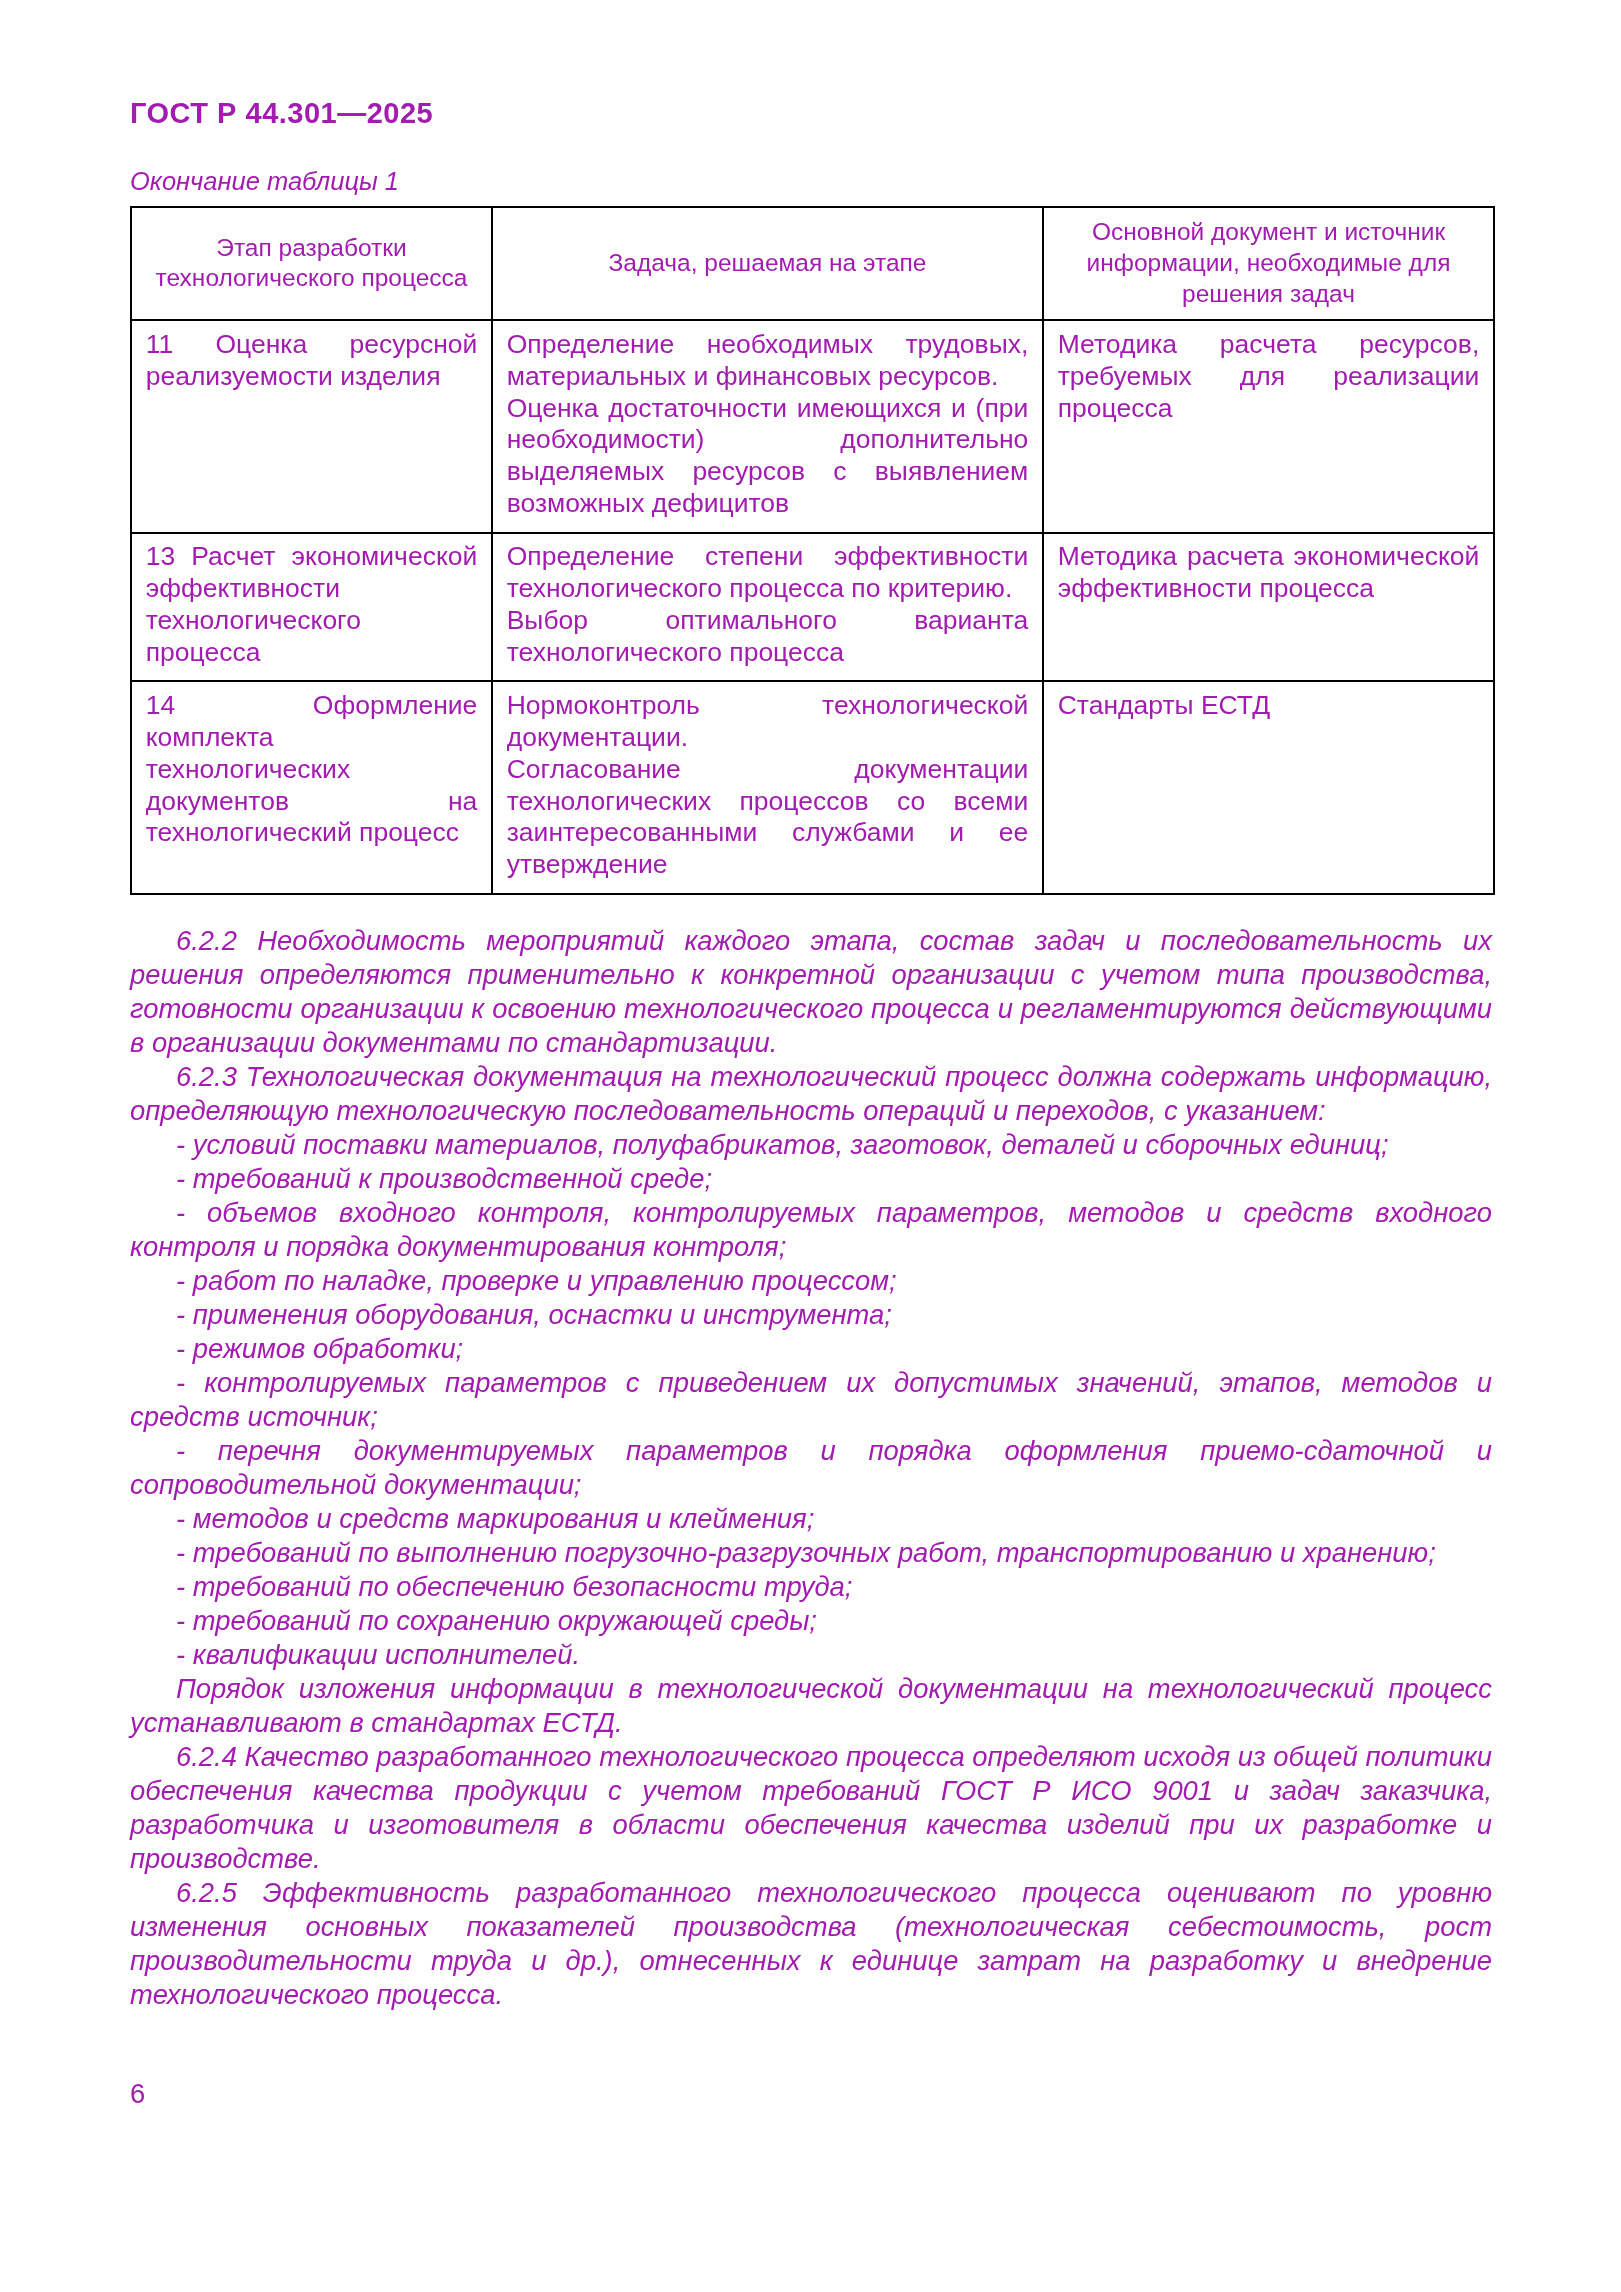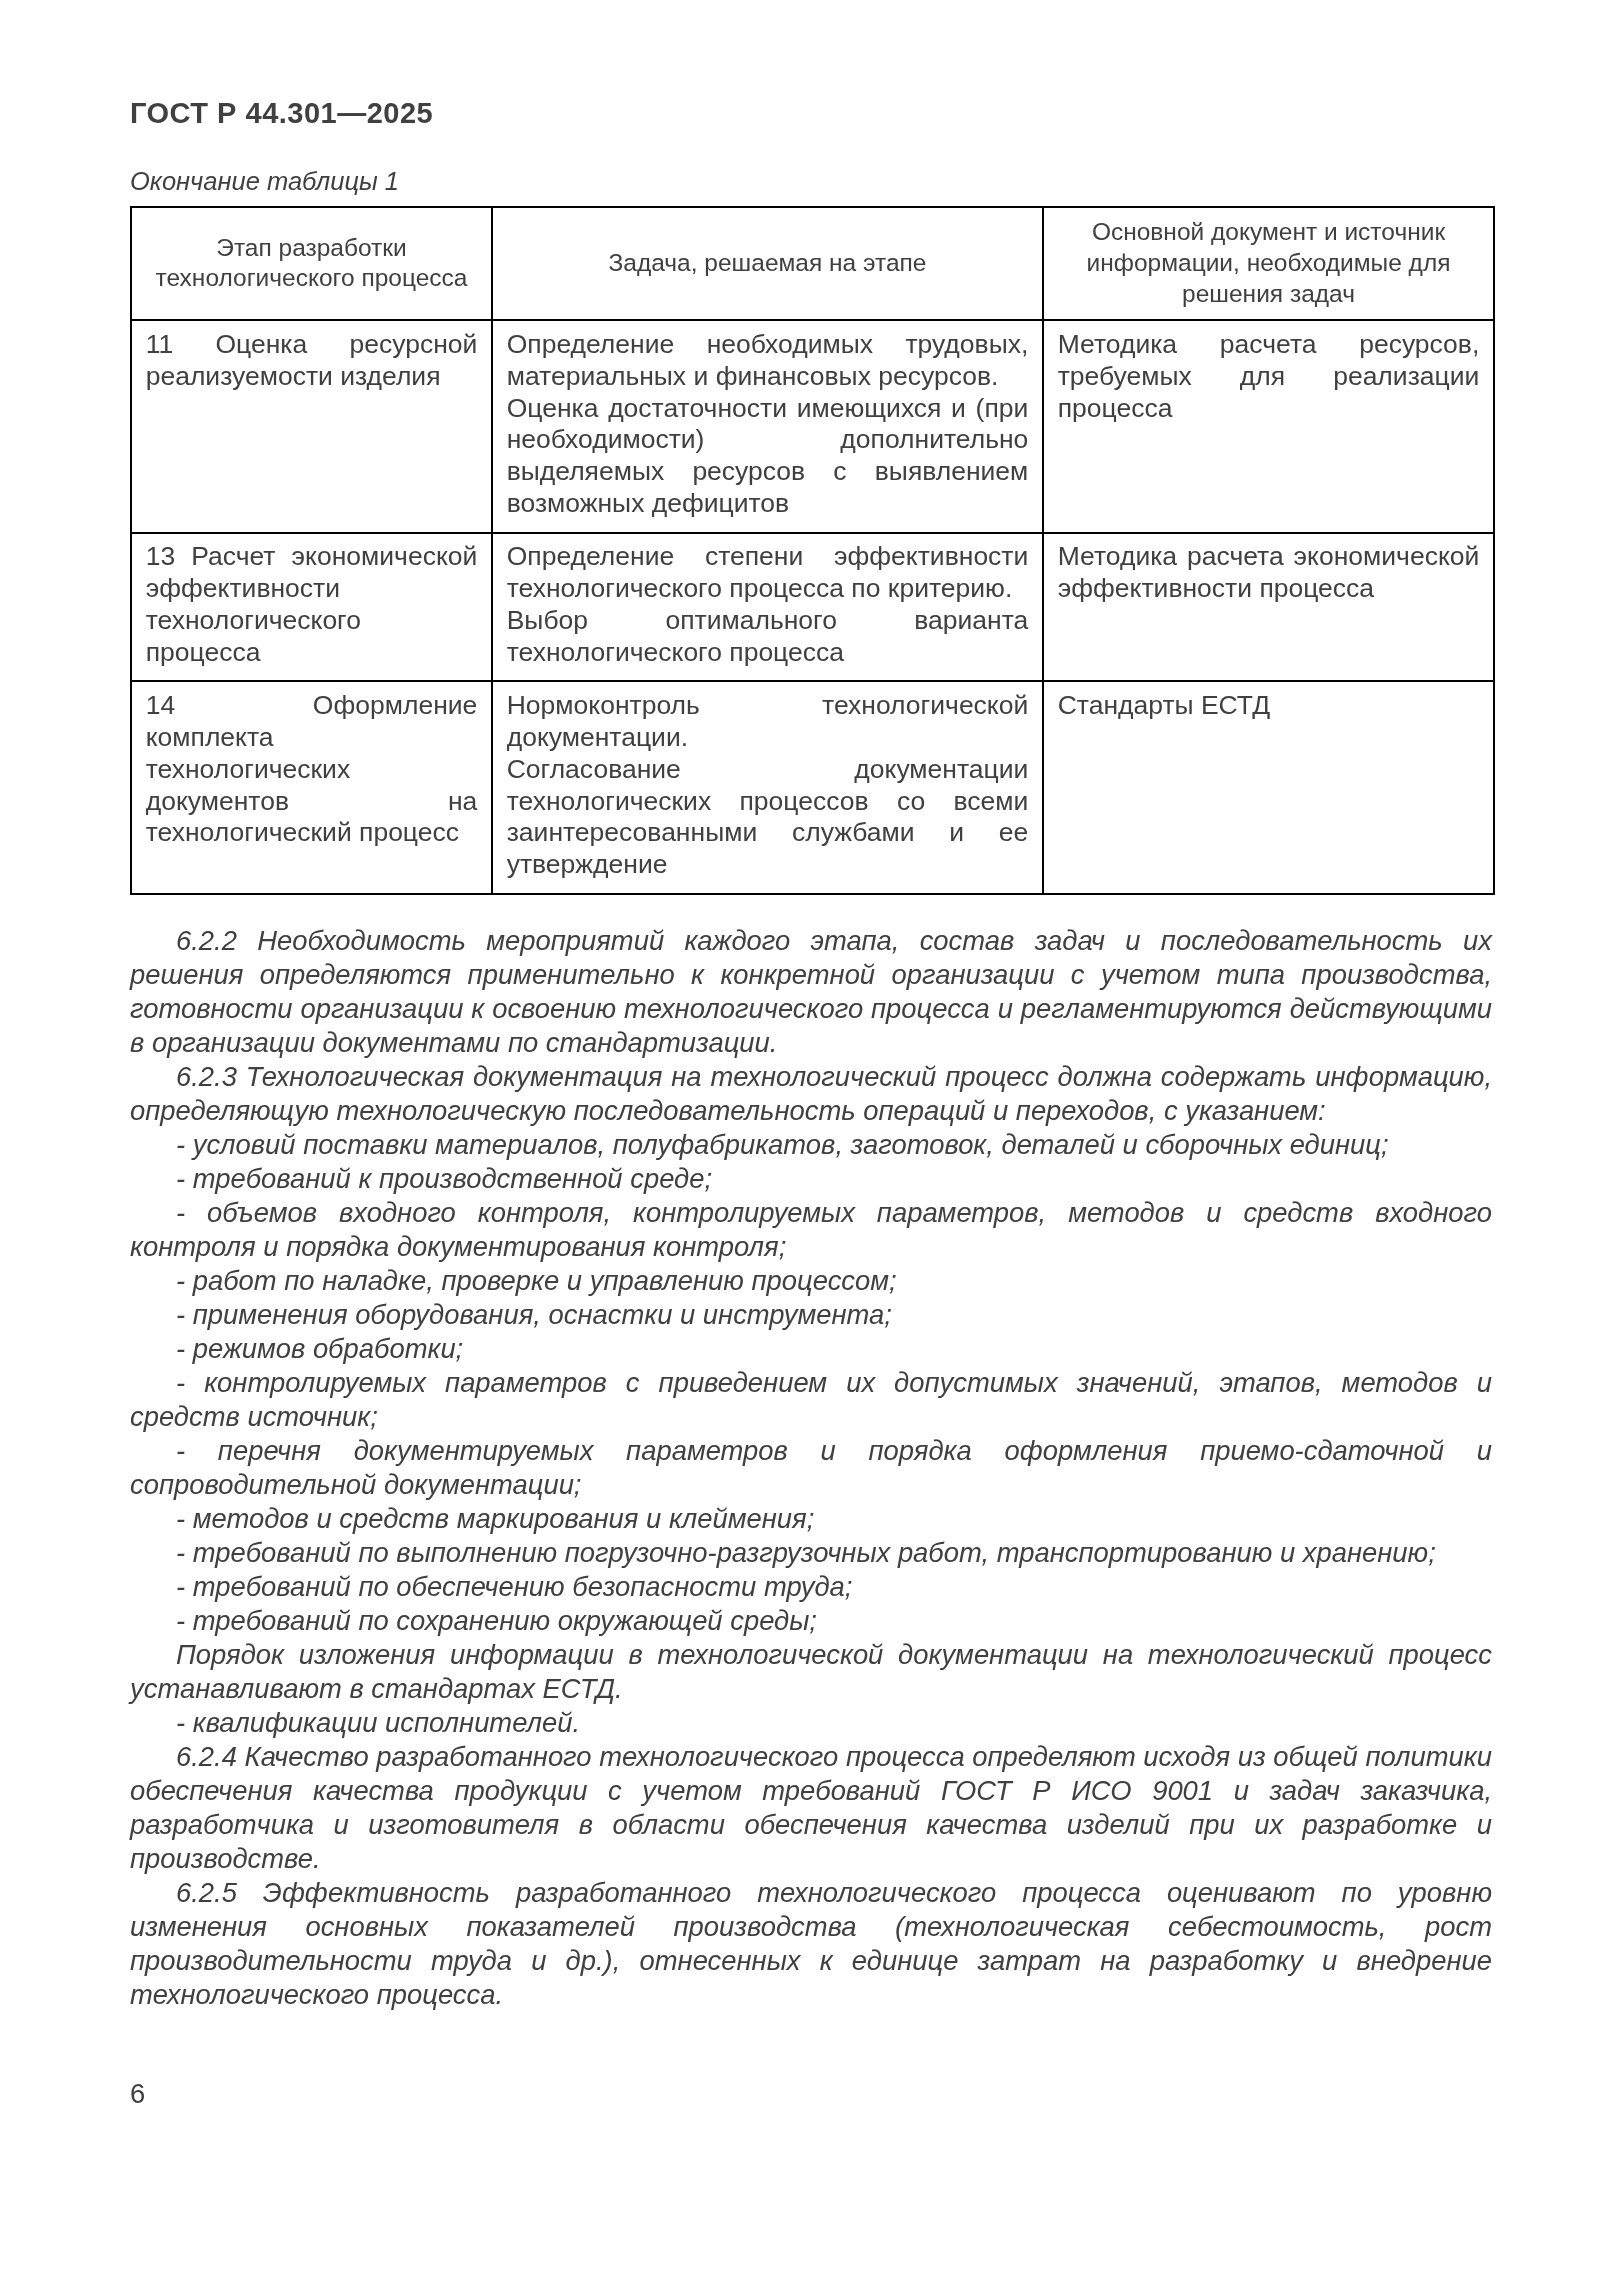--- a/index.html
+++ b/index.html
@@ -5,21 +5,21 @@
   html, body {
     margin: 0;
     padding: 0;
     background: #ffffff;
   }
   .page {
     position: relative;
     width: 1621px;
     height: 2293px;
     background: #ffffff;
-    color: #404040;
+    color: #a21caf;
     font-family: "Liberation Sans", sans-serif;
     overflow: hidden;
   }
   .content {
     position: absolute;
     left: 130px;
     top: 98px;
     width: 1362px;
   }
   .doc-header {
@@ -137,22 +137,22 @@
       <p>- объемов входного контроля, контролируемых параметров, методов и средств входного контроля и порядка документирования контроля;</p>
       <p>- работ по наладке, проверке и управлению процессом;</p>
       <p>- применения оборудования, оснастки и инструмента;</p>
       <p>- режимов обработки;</p>
       <p>- контролируемых параметров с приведением их допустимых значений, этапов, методов и средств источник;</p>
       <p>- перечня документируемых параметров и порядка оформления приемо-сдаточной и сопроводительной документации;</p>
       <p>- методов и средств маркирования и клеймения;</p>
       <p>- требований по выполнению погрузочно-разгрузочных работ, транспортированию и хранению;</p>
       <p>- требований по обеспечению безопасности труда;</p>
       <p>- требований по сохранению окружающей среды;</p>
+      <p>- квалификации исполнителей.</p>
       <p>Порядок изложения информации в технологической документации на технологический процесс устанавливают в стандартах ЕСТД.</p>
-      <p>- квалификации исполнителей.</p>
       <p>6.2.4 Качество разработанного технологического процесса определяют исходя из общей политики обеспечения качества продукции с учетом требований ГОСТ Р ИСО 9001 и задач заказчика, разработчика и изготовителя в области обеспечения качества изделий при их разработке и производстве.</p>
       <p>6.2.5 Эффективность разработанного технологического процесса оценивают по уровню изменения основных показателей производства (технологическая себестоимость, рост производительности труда и др.), отнесенных к единице затрат на разработку и внедрение технологического процесса.</p>
     </div>
 
   </div>
 
   <div class="page-number">6</div>
 </div>
 
 

